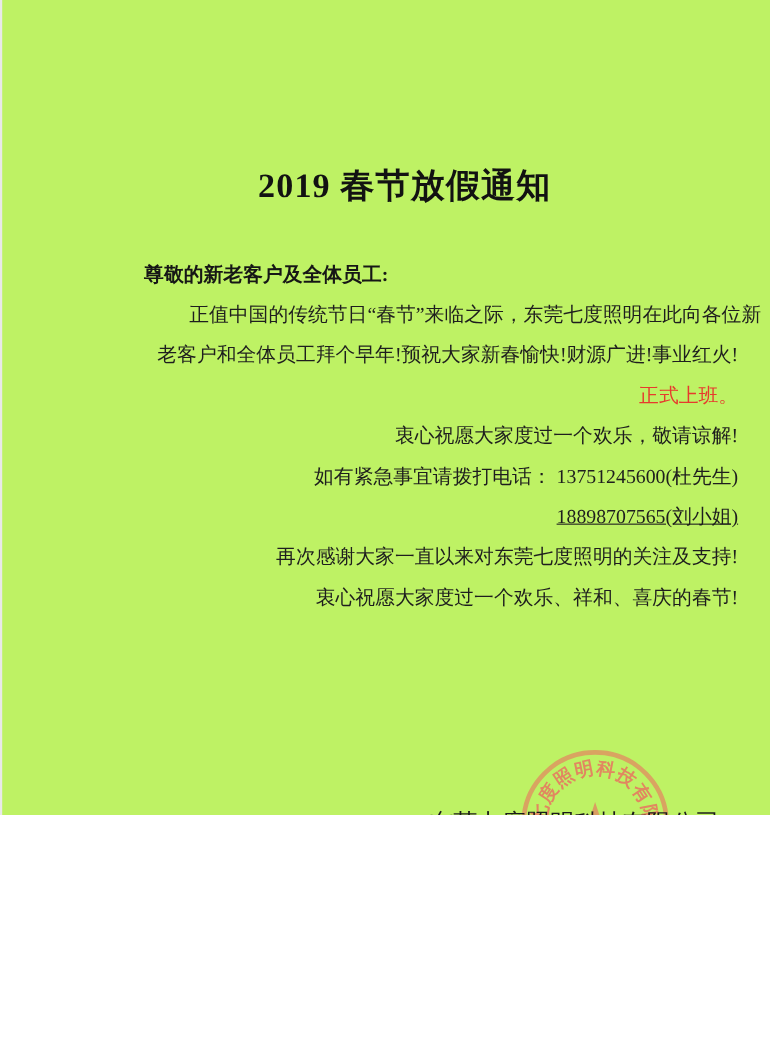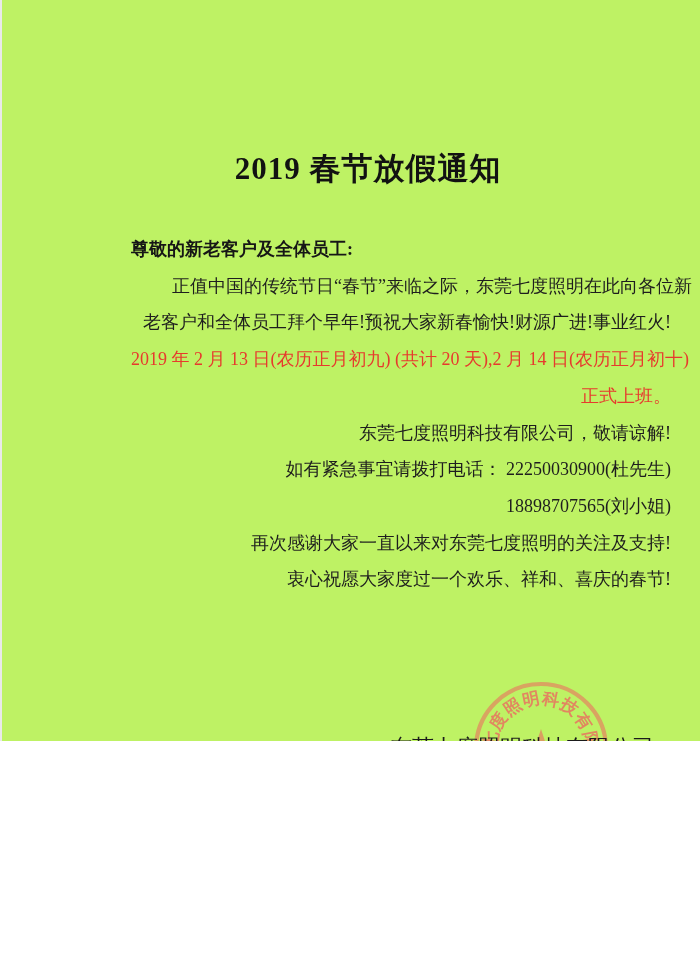--- a/index.html
+++ b/index.html
@@ -35,21 +35,21 @@
     margin-left: 32px;
   }
   .salutation {
     font-weight: bold;
     color: #161616;
     white-space: nowrap;
   }
   .line { white-space: nowrap; text-align: right; }
   .line .red-seg { color: var(--red, #e73a2d); }
   .indent { padding-left: 41px; }
-  .phone2 { padding-left: 208px; }
+  .phone2 { padding-left: 208px; text-decoration: underline; }
   .signature {
     position: absolute;
     right: 82px; top: 728px;
     text-align: right;
     font-size: 22px;
     line-height: 40px;
     color: #1b1b1b;
     z-index: 3;
   }
   .stamp {
@@ -85,24 +85,23 @@
 <div class="page">
   <div class="scan-edge"></div>
 
   <div class="doc-title">2019 春节放假通知</div>
 
   <div class="content">
     <div class="salutation">尊敬的新老客户及全体员工:</div>
 
     <div class="line indent"><span>正值中国的传统节日“春节”来临之际，东莞七度照明在此向各位新</span><span class="red-seg"></span></div>
     <div class="line"><span>老客户和全体员工拜个早年!预祝大家新春愉快!财源广进!事业红火!</span><span class="red-seg"></span></div>
-    <div class="line"><span></span><span class="red-seg">2019 年 2 月 13 日(农历正月初九) (共计 20 天),2 月 14 日(农历正月初十)</span></div>
     <div class="line"><span></span><span class="red-seg">正式上班。</span></div>
-    <div class="line"><span>东莞七度照明科技有限公司，敬请谅解!</span><span class="red-seg"></span></div>
-    <div class="line"><span>如有紧急事宜请拨打电话： 22250030900(杜先生)</span><span class="red-seg"></span></div>
+    <div class="line"><span>衷心祝愿大家度过一个欢乐，敬请谅解!</span><span class="red-seg"></span></div>
+    <div class="line"><span>如有紧急事宜请拨打电话： 13751245600(杜先生)</span><span class="red-seg"></span></div>
     <div class="line phone2"><span>18898707565(刘小姐)</span><span class="red-seg"></span></div>
     <div class="line"><span>再次感谢大家一直以来对东莞七度照明的关注及支持!</span><span class="red-seg"></span></div>
     <div class="line"><span>衷心祝愿大家度过一个欢乐、祥和、喜庆的春节!</span><span class="red-seg"></span></div>
   </div>
 
   <div class="stamp">
     <svg viewBox="-75 -75 150 150" width="150" height="150" xmlns="http://www.w3.org/2000/svg">
       <circle r="65" cx="0" cy="0"></circle>
       <g class="seal-chars" id="stamp-chars">
           <text transform="translate(-40.1,28.1) rotate(-125.0)">东</text>

